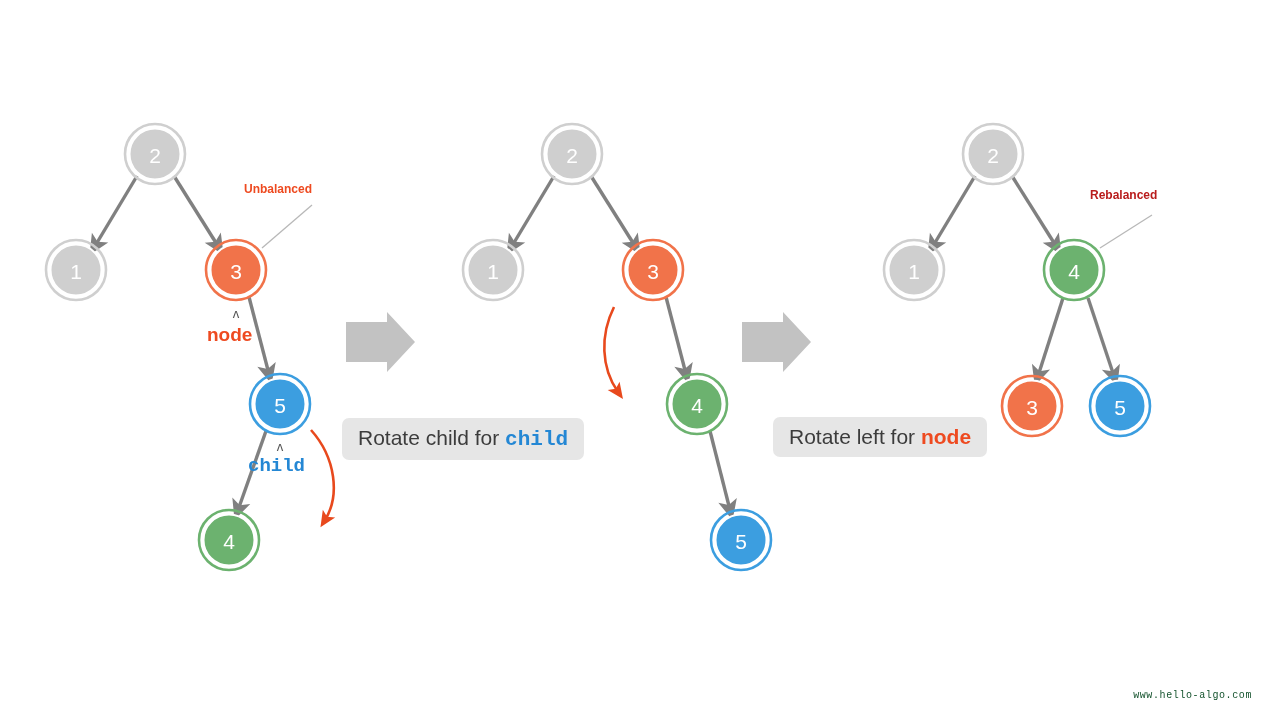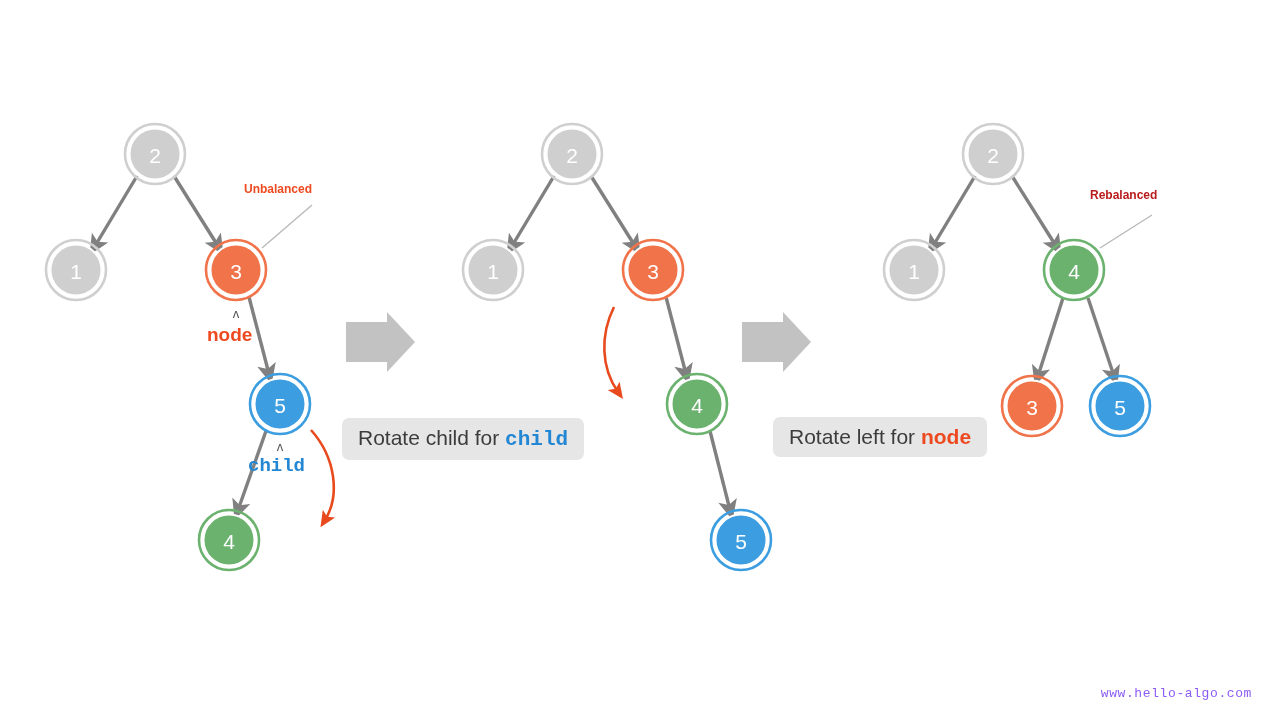--- a/index.html
+++ b/index.html
@@ -91,22 +91,22 @@
     font-weight: bold;
     color: #ee4a20;
     font-size: 21px;
   }
 
   .watermark {
     position: absolute;
     right: 28px;
     bottom: 19px;
     font-family: "Liberation Mono", monospace;
-    font-size: 13px;
-    color: #8b5cf6;
+    font-size: 10px;
+    color: #14532d;
     letter-spacing: 0.6px;
     white-space: nowrap;
   }
 </style>
 </head>
 <body>
 
 <div id="canvas">
 
   <svg id="diagram-svg" viewBox="0 0 1280 720" xmlns="http://www.w3.org/2000/svg">

